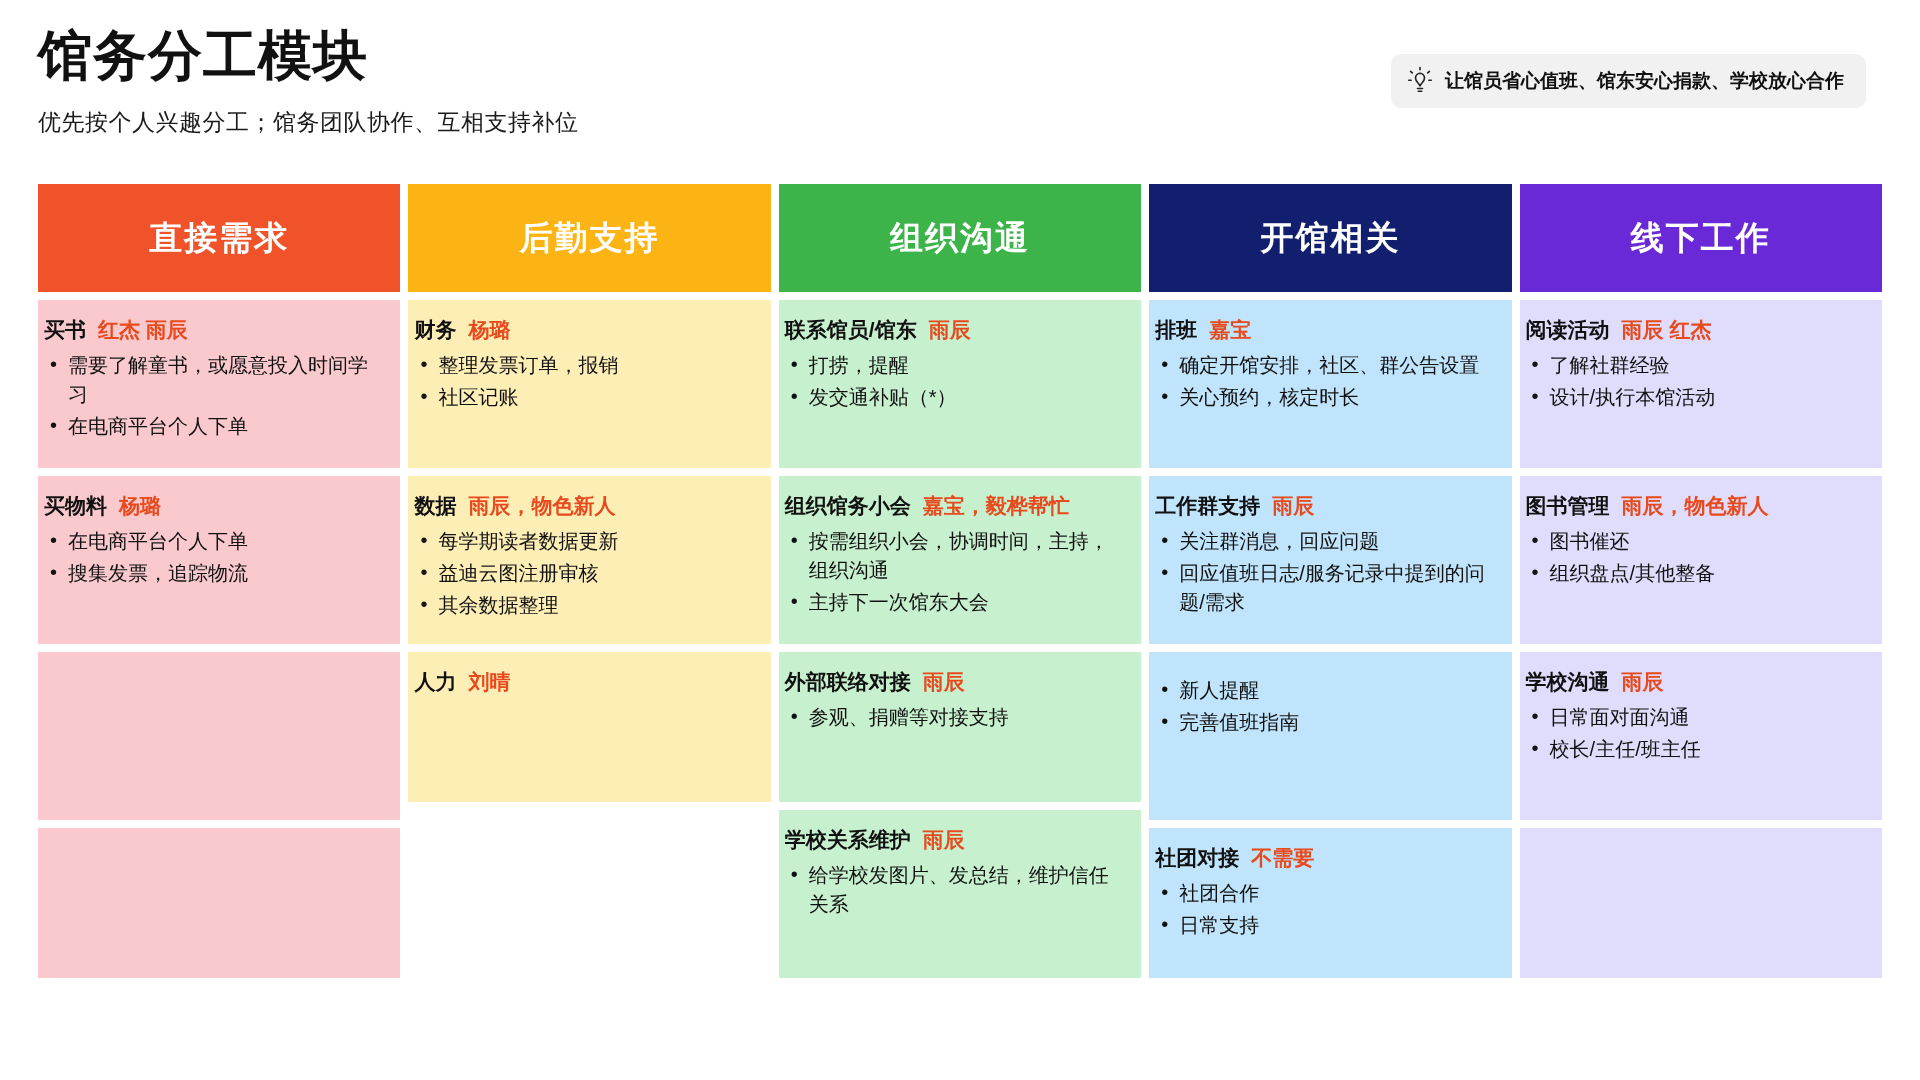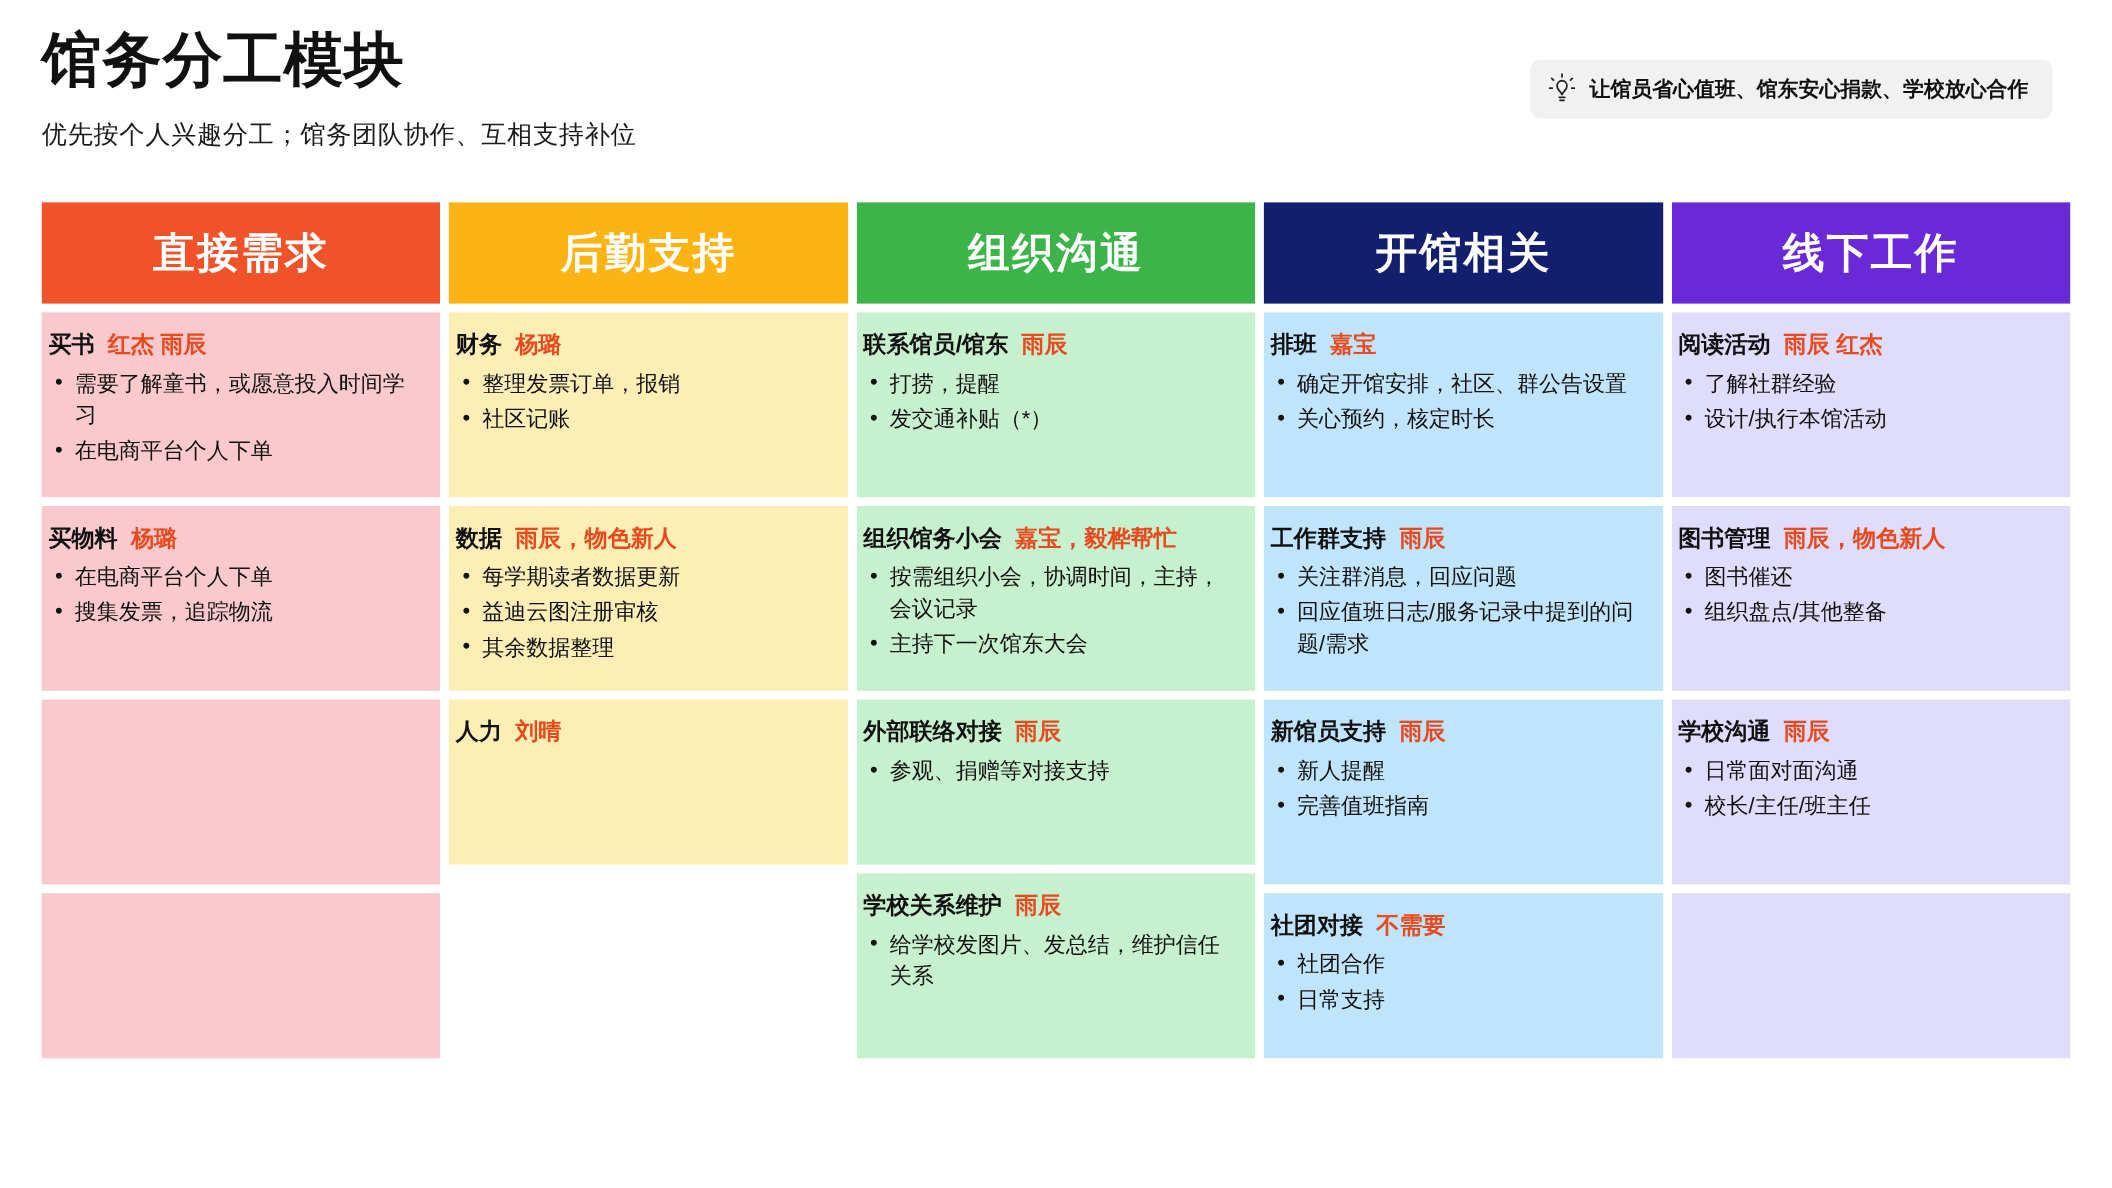--- a/index.html
+++ b/index.html
@@ -67,26 +67,26 @@
     display: grid;
     grid-template-columns: repeat(5, 1fr);
     column-gap: 8px;
     margin-top: 8px;
   }
   .col {
     display: flex;
     flex-direction: column;
   }
   .col-head {
-    height: 92px;
+    height: 108px;
     display: flex;
     align-items: center;
     justify-content: center;
     color: #ffffff;
-    font-size: 38px;
+    font-size: 33px;
     font-weight: bold;
     letter-spacing: 2px;
   }
   .cell {
     padding: 16px 18px 14px 6px;
     box-sizing: border-box;
     margin-top: 8px;
   }
   .cell.empty { }
   .cell-title {
@@ -201,21 +201,21 @@
       <div class="cell r1" style="background:#c7f0ce">
         <span class="cell-title"><span>联系馆员/馆东</span><span class="owner">雨辰</span></span>
         <ul class="items">
           <li>打捞，提醒</li>
           <li>发交通补贴（*）</li>
         </ul>
       </div>
       <div class="cell r2" style="background:#c7f0ce">
         <span class="cell-title"><span>组织馆务小会</span><span class="owner">嘉宝，毅桦帮忙</span></span>
         <ul class="items">
-          <li>按需组织小会，协调时间，主持，会议记录</li>
+          <li>按需组织小会，协调时间，主持，组织沟通</li>
           <li>主持下一次馆东大会</li>
         </ul>
       </div>
       <div class="cell r4" style="background:#c7f0ce">
         <span class="cell-title"><span>外部联络对接</span><span class="owner">雨辰</span></span>
         <ul class="items">
           <li>参观、捐赠等对接支持</li>
         </ul>
       </div>
       <div class="cell r3" style="background:#c7f0ce">
@@ -236,21 +236,20 @@
         </ul>
       </div>
       <div class="cell r2" style="background:#bfe4fb">
         <span class="cell-title"><span>工作群支持</span><span class="owner">雨辰</span></span>
         <ul class="items">
           <li>关注群消息，回应问题</li>
           <li>回应值班日志/服务记录中提到的问题/需求</li>
         </ul>
       </div>
       <div class="cell r3" style="background:#bfe4fb">
-        <span class="cell-title"><span>新馆员支持</span><span class="owner">雨辰</span></span>
         <ul class="items">
           <li>新人提醒</li>
           <li>完善值班指南</li>
         </ul>
       </div>
       <div class="cell r4" style="background:#bfe4fb">
         <span class="cell-title"><span>社团对接</span><span class="owner">不需要</span></span>
         <ul class="items">
           <li>社团合作</li>
           <li>日常支持</li>

